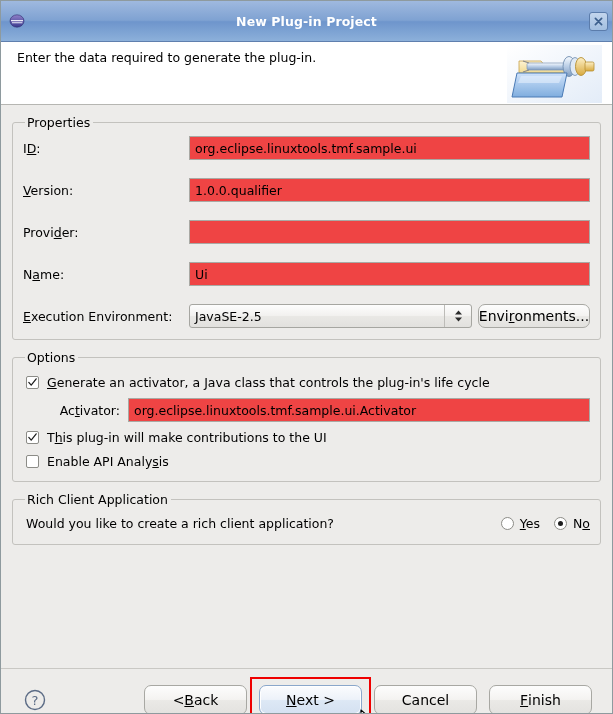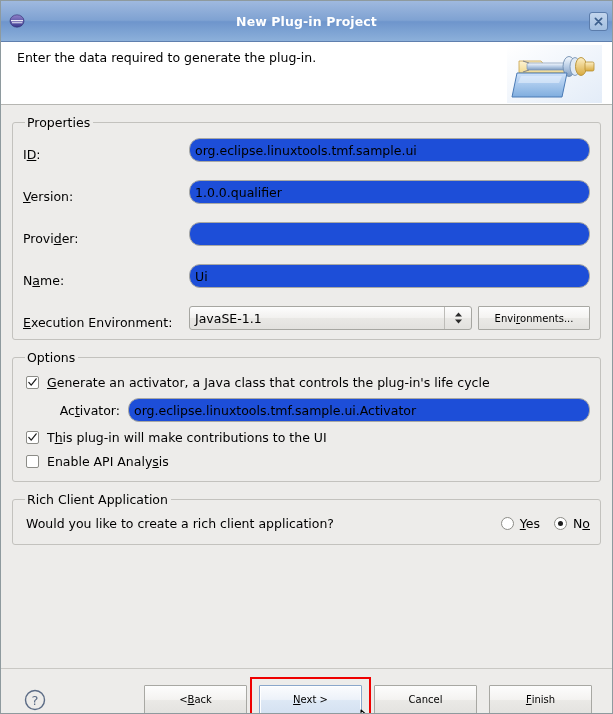--- a/index.html
+++ b/index.html
@@ -118,40 +118,40 @@
   }
   fieldset.group > legend {
     font-size: 12.5px;
     color: #000000;
     padding: 0 3px 0 2px;
     margin-left: 2px;
   }
 
   .row {
     display: flex;
-    align-items: flex-end;
+    align-items: center;
     height: 28px;
   }
   .row + .row { margin-top: 14px; }
 
   .flabel {
     width: 166px;
     flex: 0 0 auto;
     font-size: 12.5px;
     color: #000;
   }
   .mn { text-decoration: underline; }
 
   input.text {
     flex: 1 1 auto;
     height: 24px;
     box-sizing: border-box;
     border: 1px solid #a9a9a4;
-    border-radius: 11px;
-    background: #1d4ed8;
+    border-radius: 0;
+    background: #ef4444;
     font-family: "DejaVu Sans", "Liberation Sans", sans-serif;
     font-size: 12.5px;
     color: #000;
     padding: 1px 5px;
     outline: none;
   }
 
   .combo {
     position: relative;
     flex: 0 0 auto;
@@ -175,24 +175,24 @@
     border-left: 1px solid #bdbcb8;
     display: flex;
     align-items: center;
     justify-content: center;
   }
 
   .btn {
     box-sizing: border-box;
     height: 26px;
     border: 1px solid #a8a8a3;
-    border-radius: 1px;
+    border-radius: 7px;
     background: linear-gradient(to bottom, #fdfdfd 0%, #f4f3f1 48%, #eae9e6 52%, #e3e2df 100%);
     font-family: "DejaVu Sans", "Liberation Sans", sans-serif;
-    font-size: 10px;
+    font-size: 14px;
     color: #000;
     padding: 0 10px;
     cursor: default;
     display: flex;
     align-items: center;
     justify-content: center;
   }
   .btn-env {
     flex: 0 0 auto;
     height: 24px;
@@ -417,21 +417,21 @@
       </div>
 
       <div class="row">
         <div class="flabel"><span>N</span><span class="mn">a</span><span>me:</span></div>
         <input class="text" type="text" value="Ui" style="">
       </div>
 
       <div class="row">
         <div class="flabel"><span></span><span class="mn">E</span><span>xecution Environment:</span></div>
         <div class="combo">
-          <span>JavaSE-1.1</span>
+          <span>JavaSE-2.5</span>
           <span class="combo-arrow">
             <svg width="9" height="14" viewBox="0 0 9 14">
               <path d="M4.5 1.5 L8 5.5 L1 5.5 Z" fill="#2b2b2b"></path>
               <path d="M4.5 12.5 L8 8.5 L1 8.5 Z" fill="#2b2b2b"></path>
             </svg>
           </span>
         </div>
         <div class="btn btn-env">
             <span>Envi</span>
             <span class="mn">r</span>

